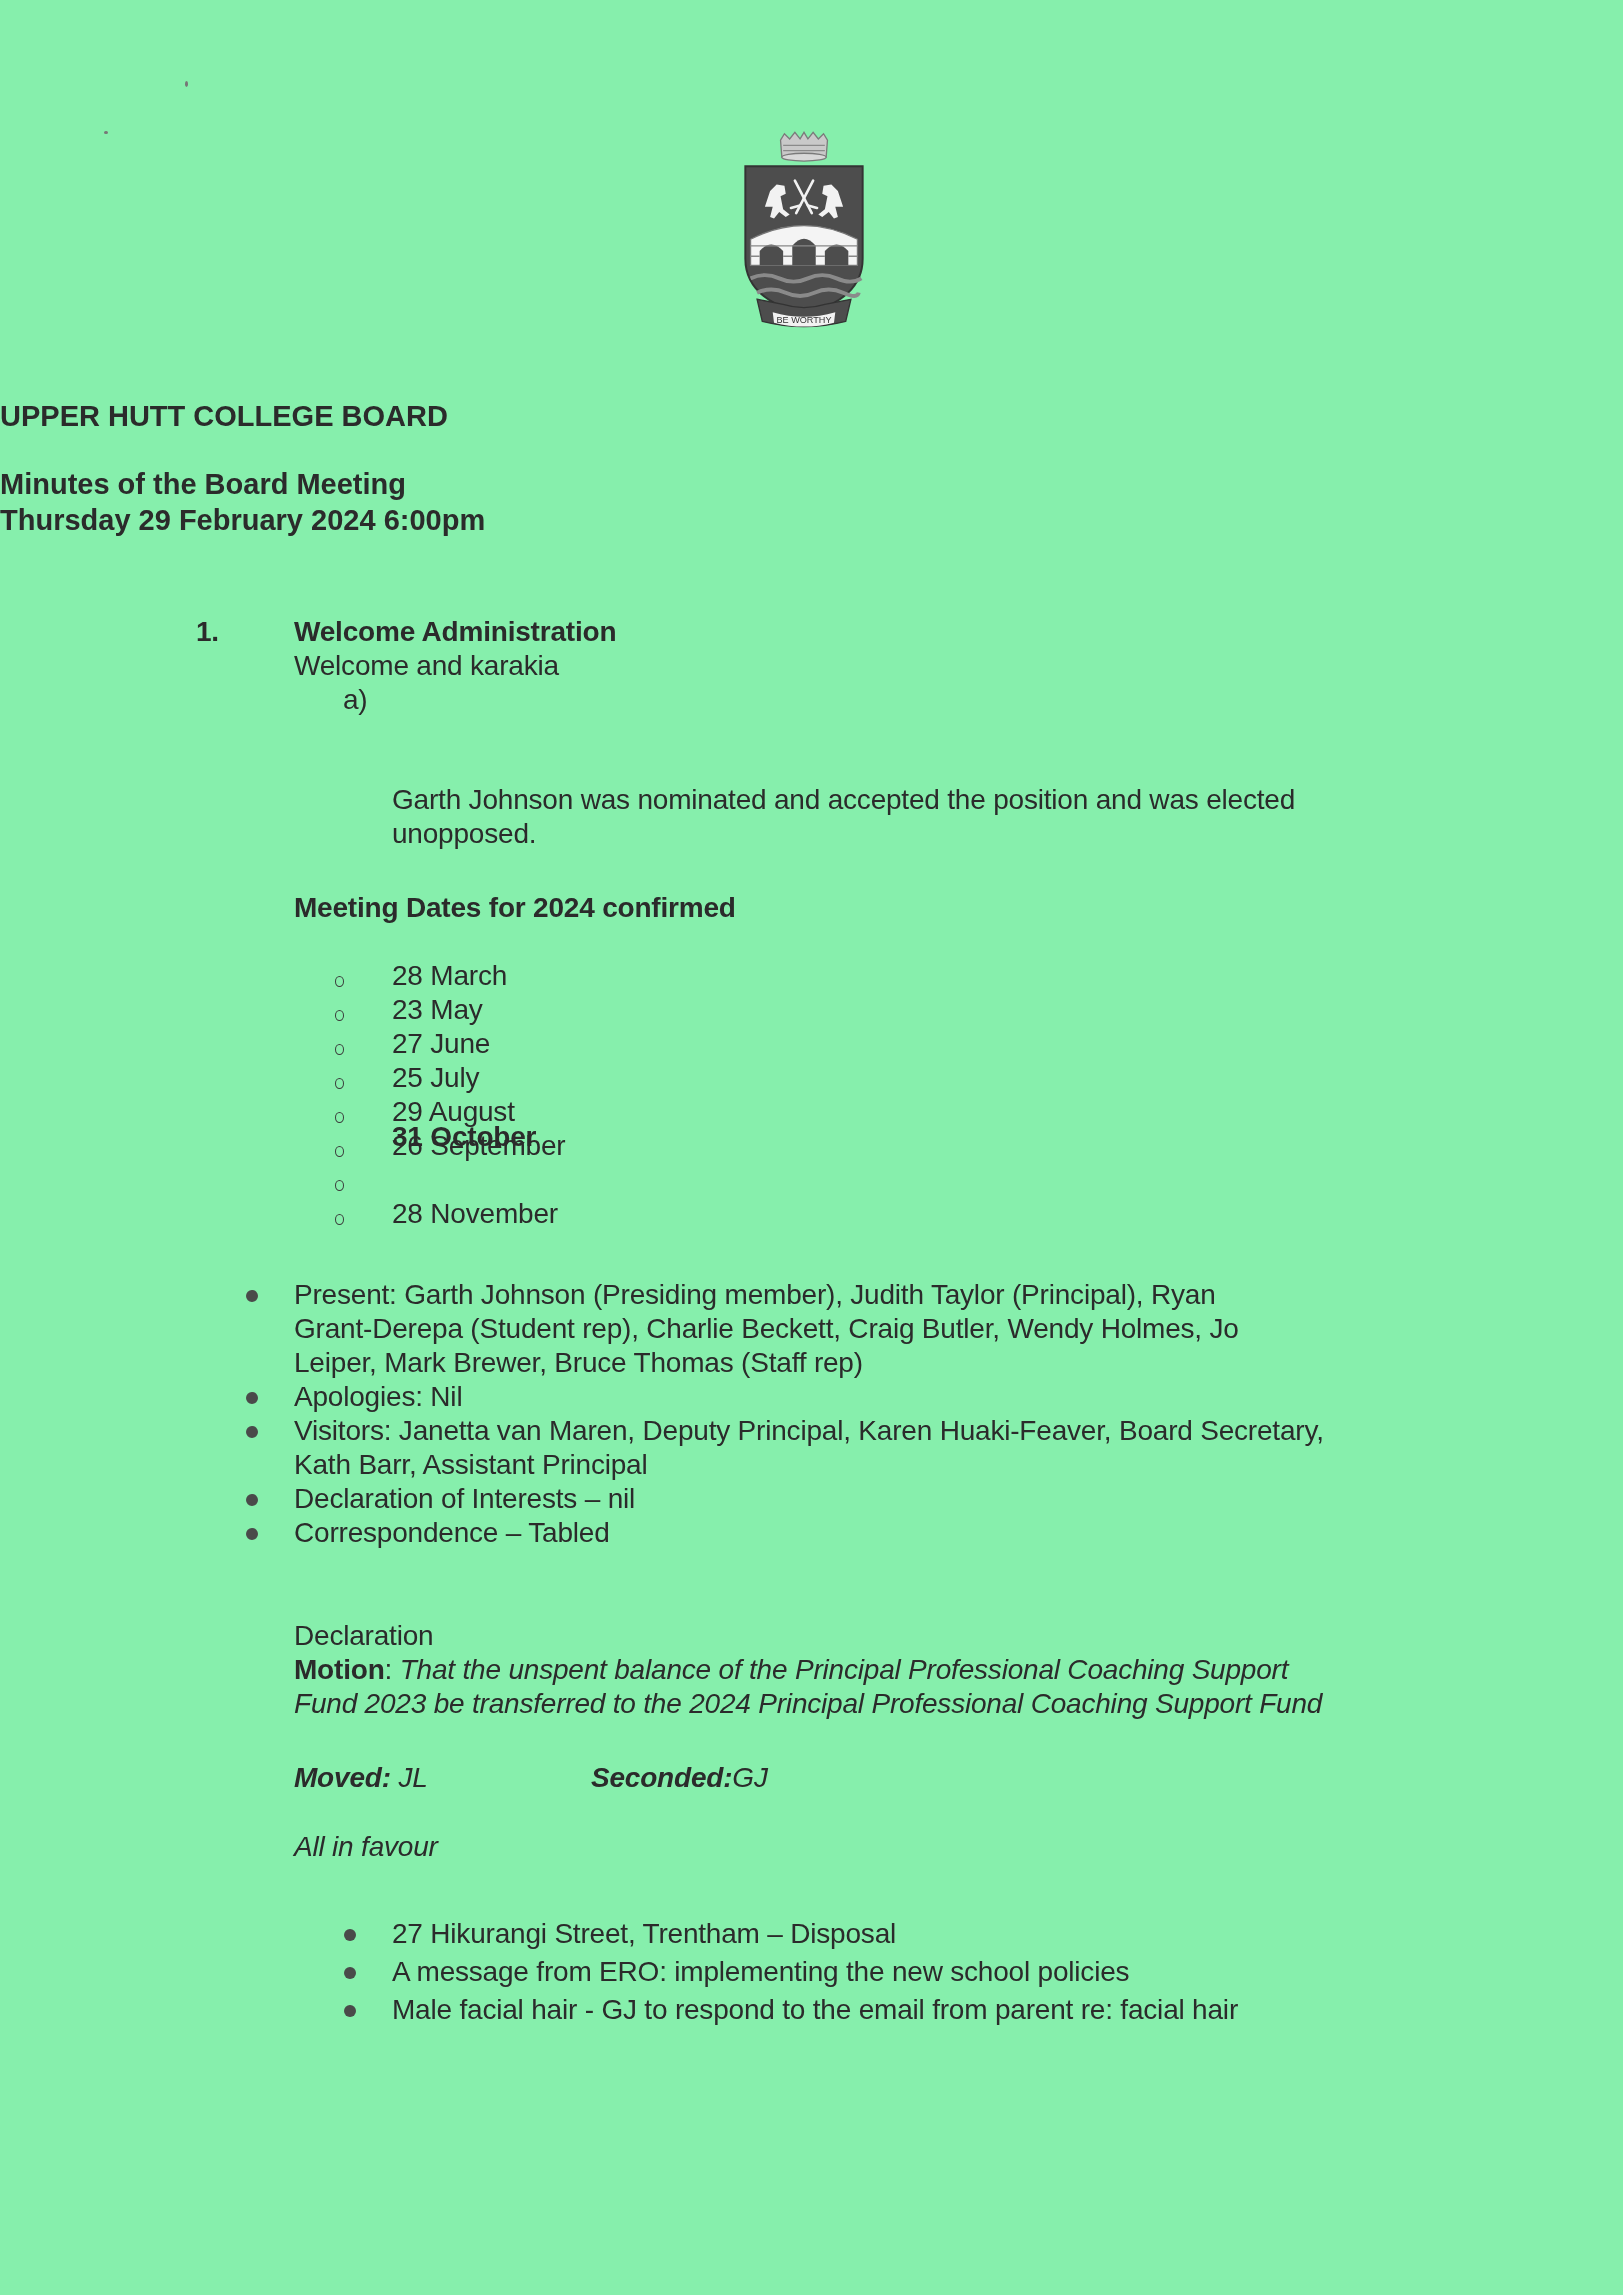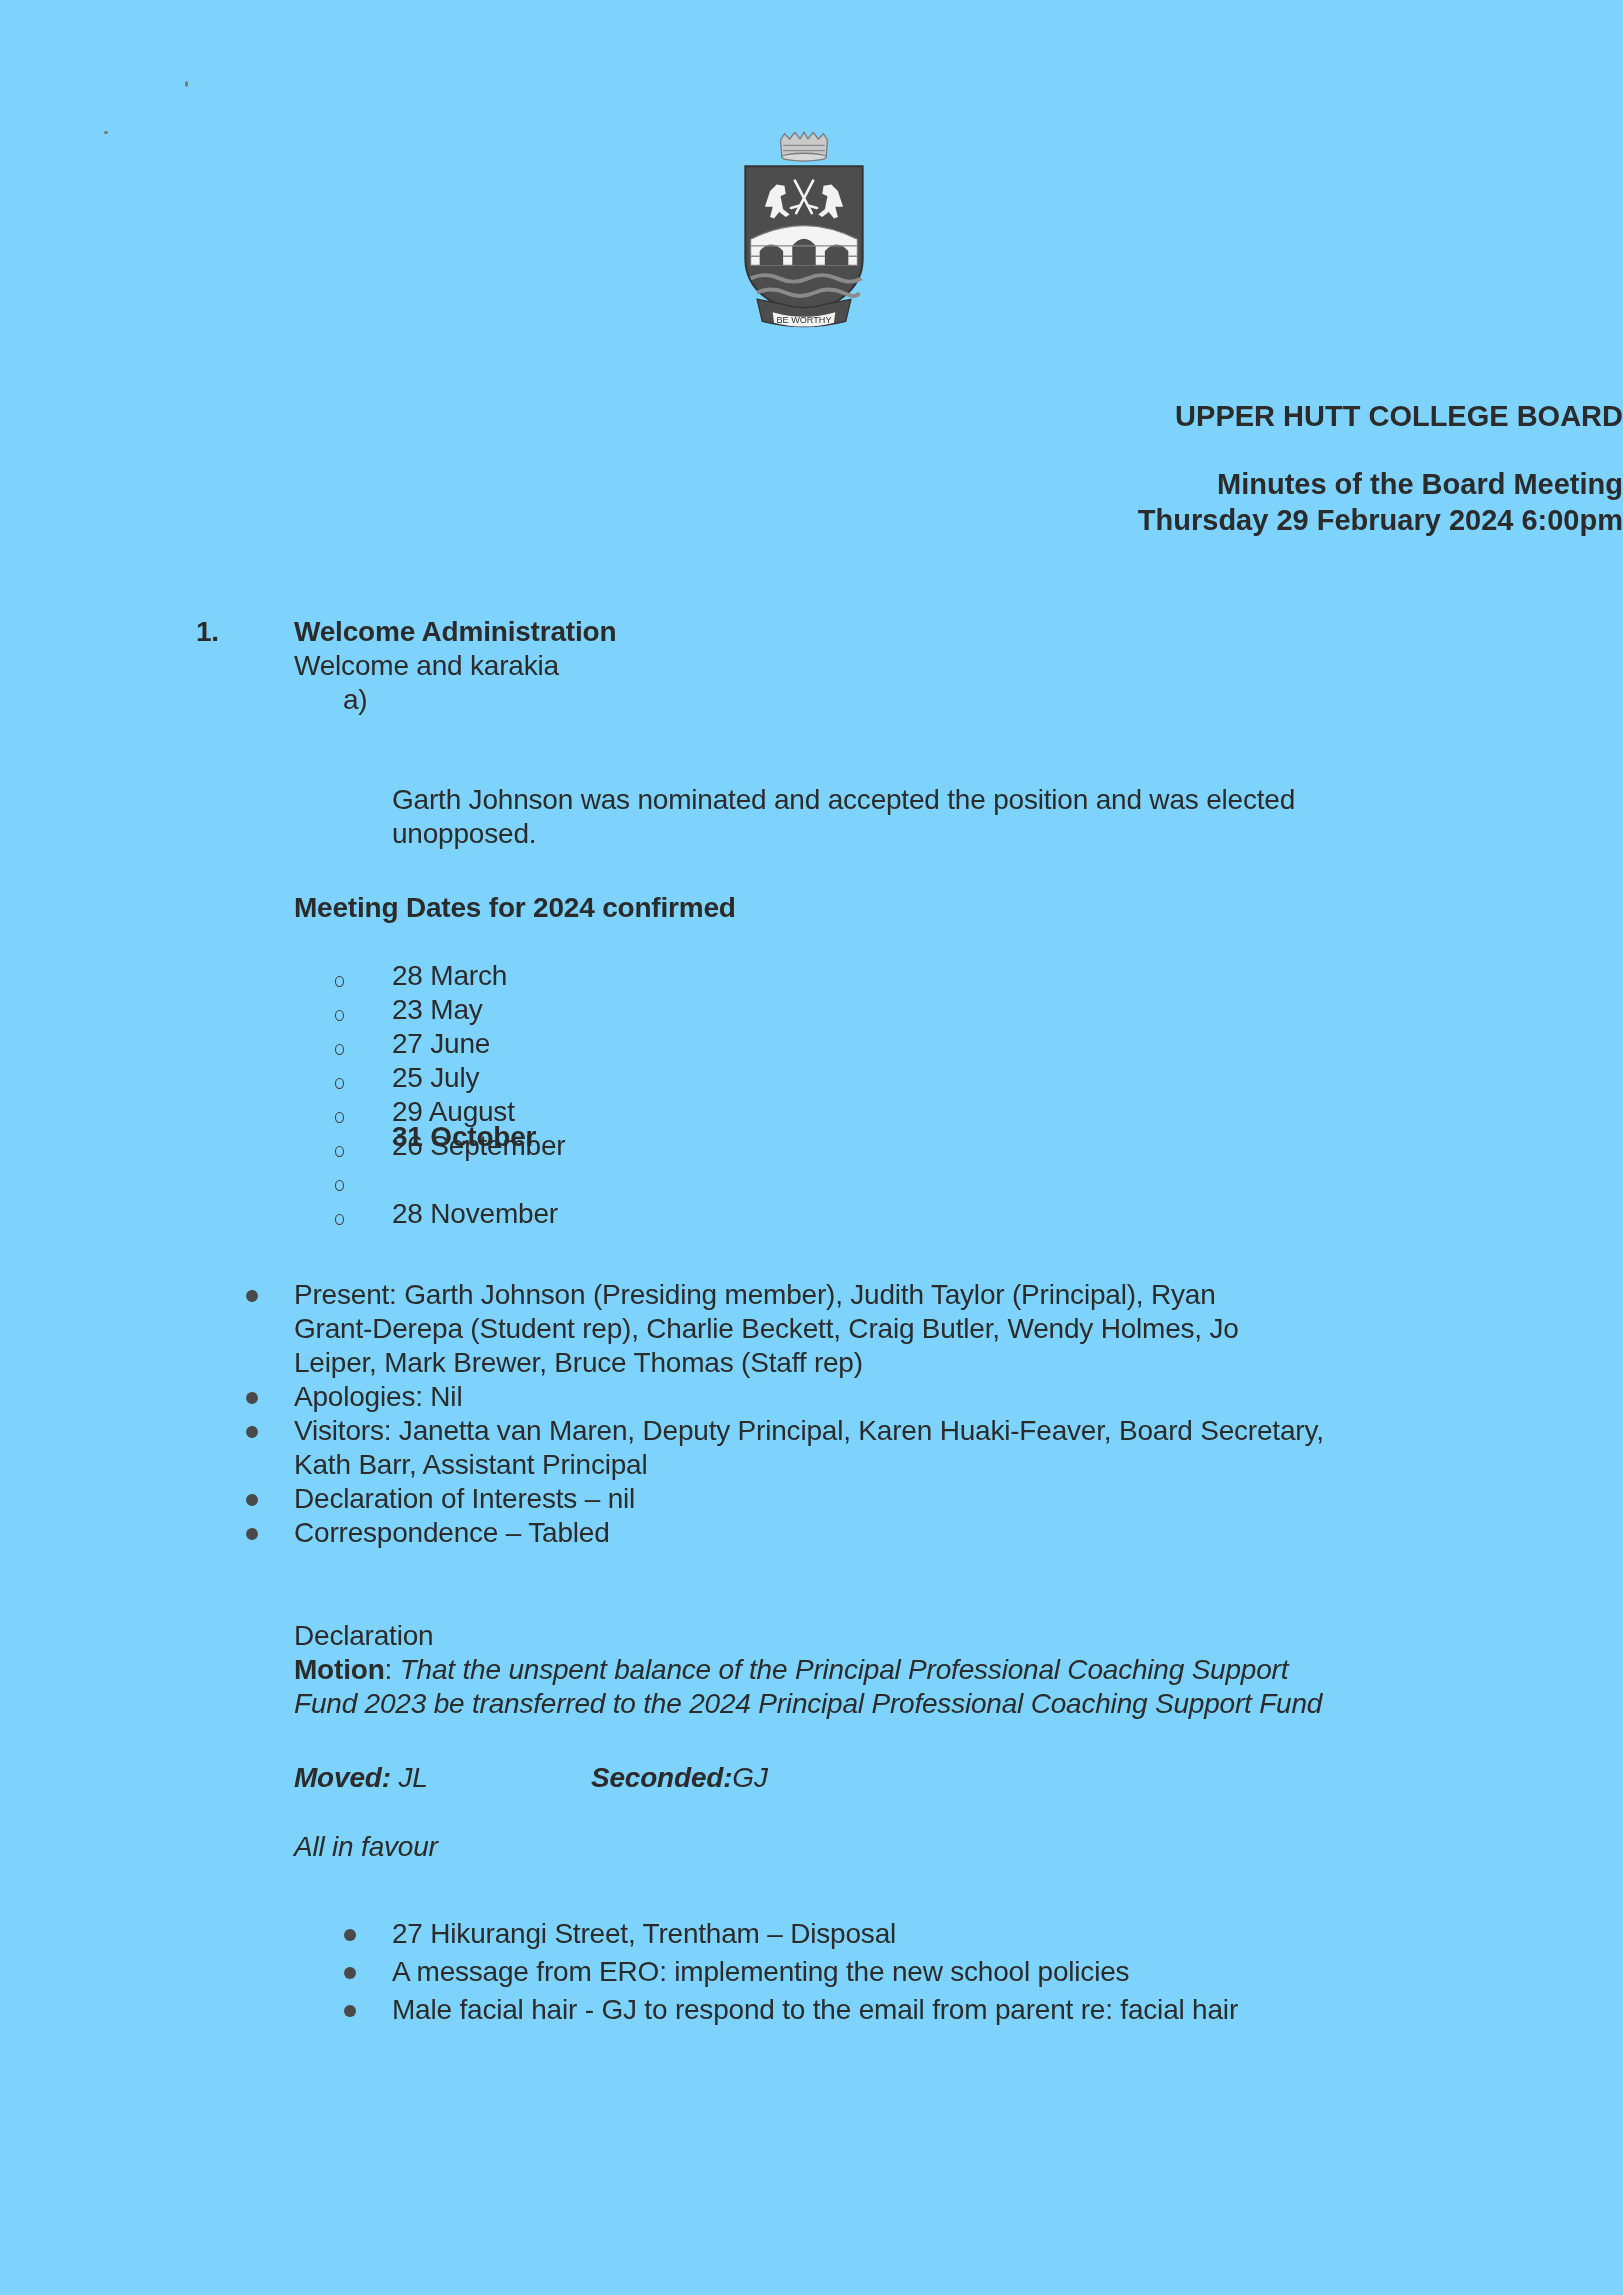--- a/index.html
+++ b/index.html
@@ -11,34 +11,34 @@
       width: 1623px;
       height: 2295px;
       position: relative;
       overflow: hidden;
       font-family: "Liberation Sans", "DejaVu Sans", sans-serif;
       color: #2b2b2b;
     }
     .page {
       position: absolute;
       inset: 0;
-      background: #7dd3fc;
+      background: #86efac;
     }
     .abs { position: absolute; }
     .txt {
       font-size: 28px;
       line-height: 34px;
       white-space: nowrap;
       letter-spacing: -0.2px;
     }
     .bold { font-weight: bold; }
     .ital { font-style: italic; }
     .center {
       left: 0; right: 0;
-      text-align: right;
+      text-align: left;
     }
 
     
     .crest {
       left: 731px;
       top: 128px;
       width: 146px;
       height: 203px;
     }
 

